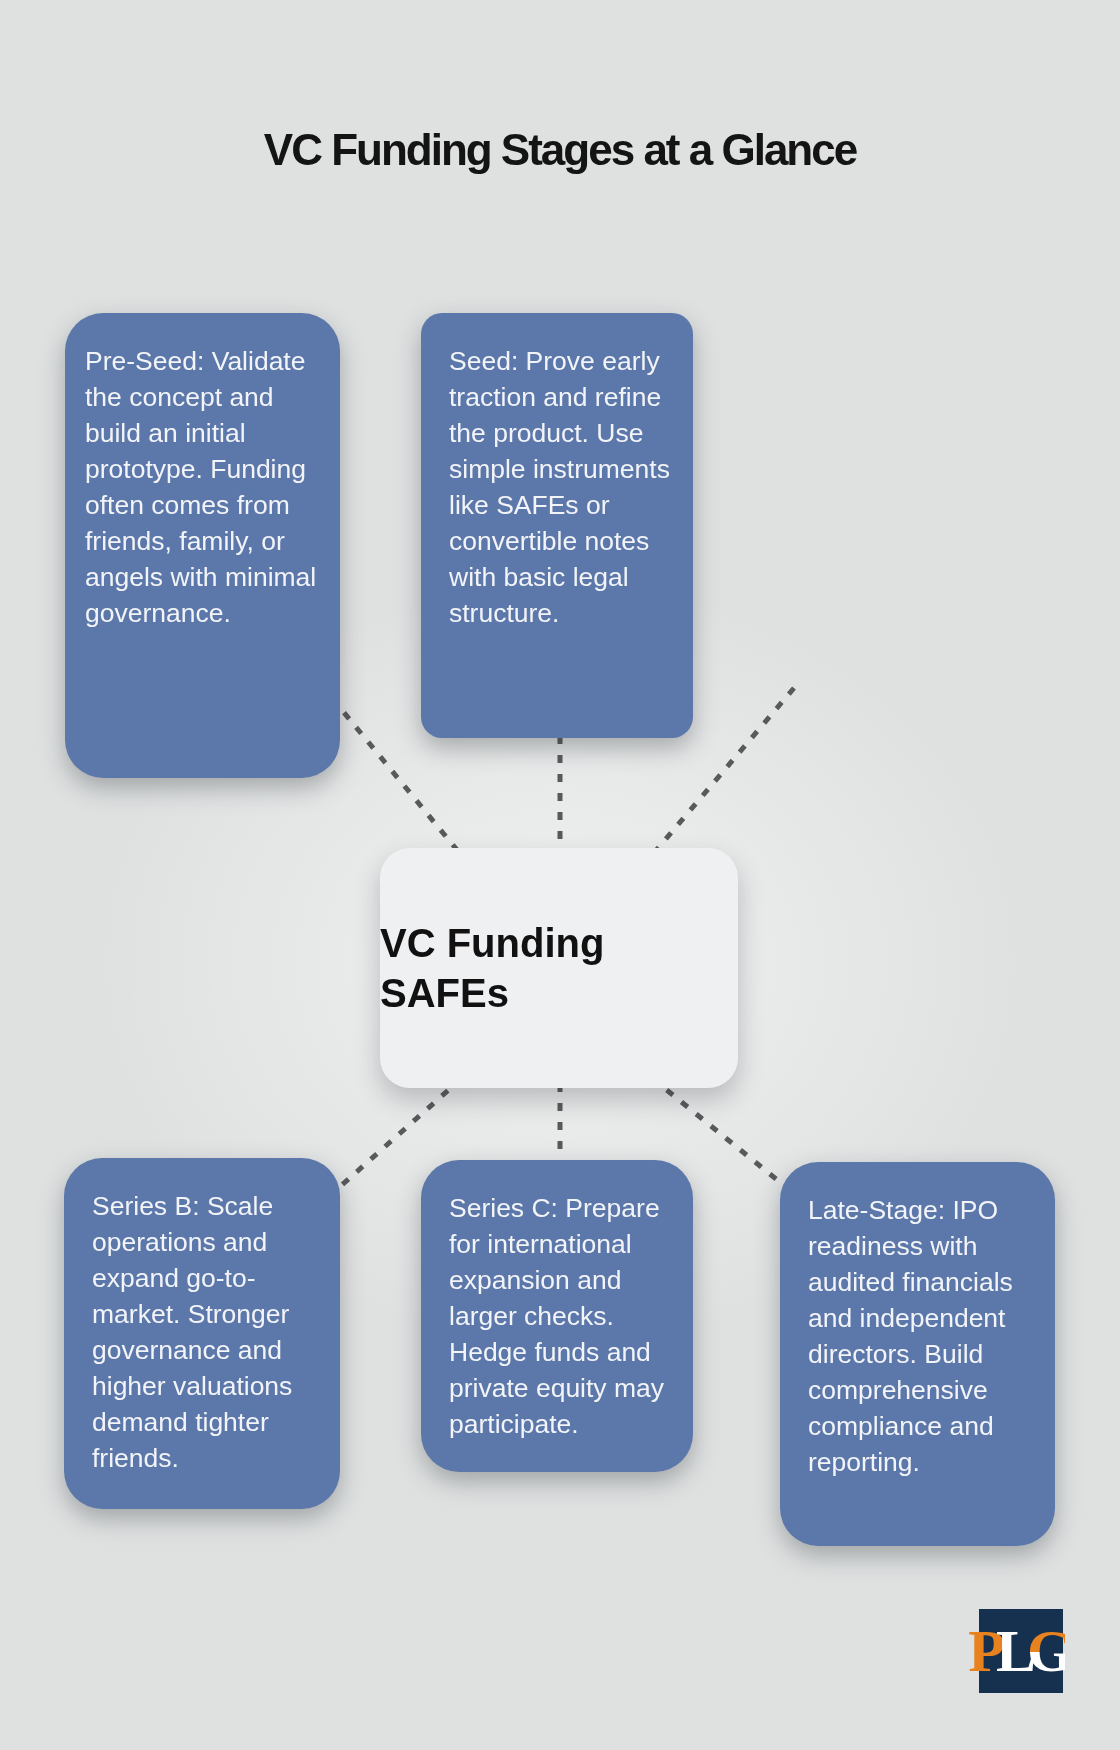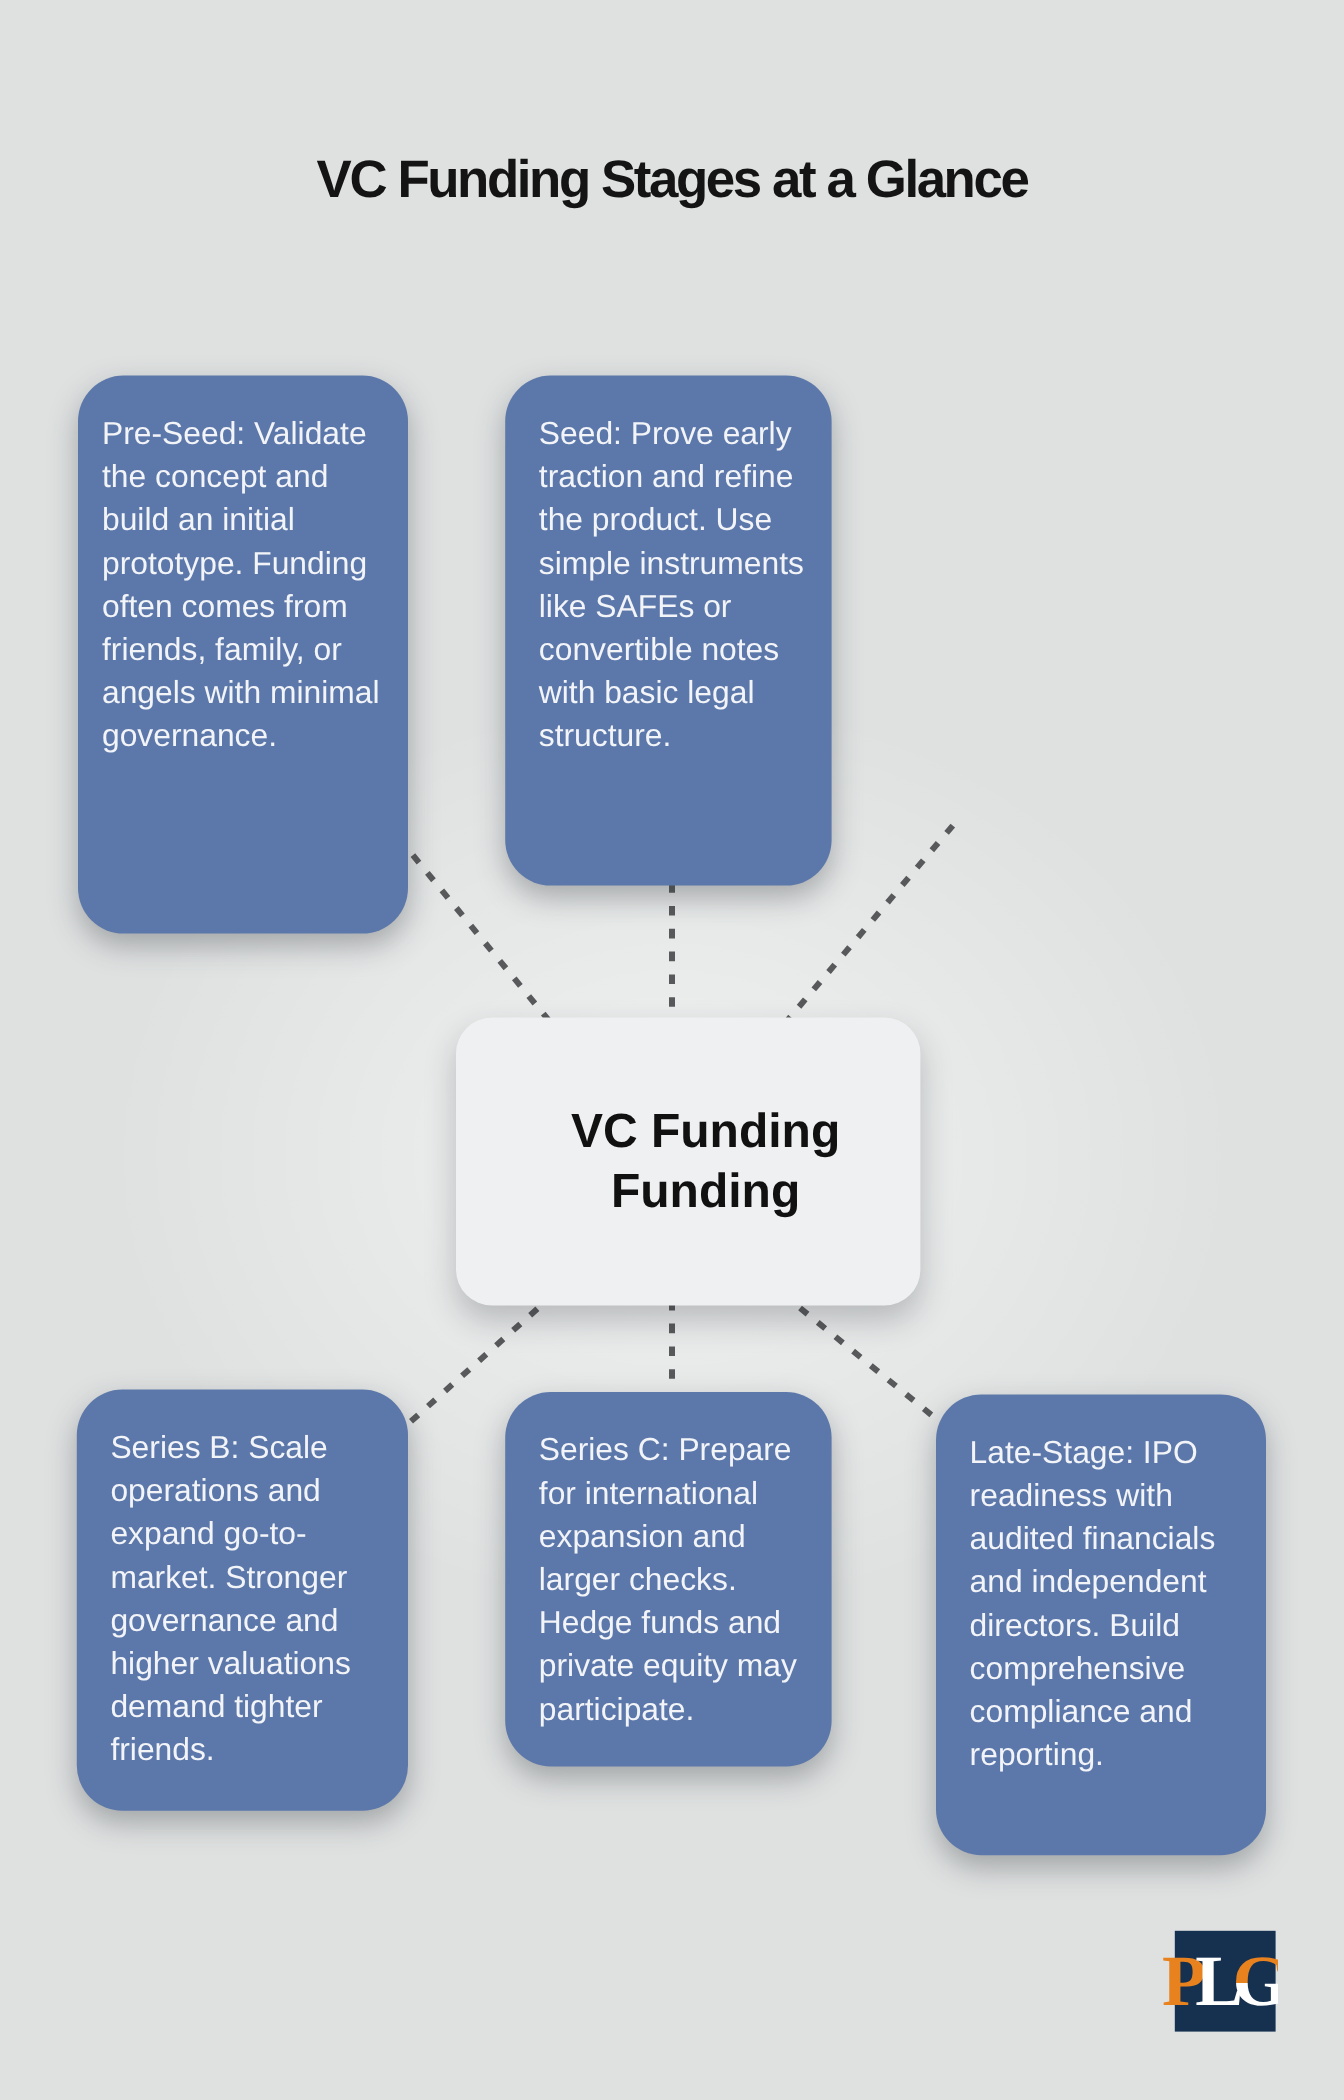--- a/index.html
+++ b/index.html
@@ -52,38 +52,37 @@
     background:var(--node_blue);
     border-radius:38px;
     box-shadow:0 10px 24px rgba(50,55,60,.35);
     box-sizing:border-box;
     padding:30px 14px 30px 28px;
     color:var(--node_text);
     font-size:26.5px;
     line-height:36px;
   }
   .node-pre-seed  {left:65px;  top:313px; width:275px; height:465px;padding-left:20px;}
-  .node-seed      {left:421px; top:313px; width:272px; height:425px;}
+  .node-seed      {left:421px; top:313px; width:272px; height:425px;border-radius:21px;}
   .node-series-a  {left:781px; top:312px; width:275px; height:378px;}
   .node-series-b  {left:64px;  top:1158px;width:276px; height:351px;}
   .node-series-c  {left:421px; top:1160px;width:272px; height:312px;}
   .node-late-stage{left:780px; top:1162px;width:275px; height:384px;}
   .center-node{
     position:absolute;
     z-index:2;
     left:380px; top:848px; width:358px; height:240px;
     background:var(--center_bg);
     border-radius:30px;
     box-shadow:0 12px 26px rgba(40,45,50,.25);
     display:flex; flex-direction:column;
-    align-items:center; justify-content:center;
+    align-items:flex-start; justify-content:center;
     color:var(--center_text);
     font-size:40px; font-weight:700; line-height:50px;
     text-align:center;
-    padding-left:29px;
   }
   .logo{
     position:absolute;
     z-index:1;
     left:979px; top:1609px; width:84px; height:84px;
     background:var(--logo_bg);
     display:flex; align-items:center; justify-content:center;
     font-family:"Liberation Serif", serif;
     font-weight:700;
     font-size:60px;
@@ -121,21 +120,21 @@
     <span>Pre-Seed: Validate the concept and build an initial prototype. Funding often comes from friends, family, or angels with minimal governance.</span>
   </div>
 
   <div class="node node-seed">
     <span>Seed: Prove early traction and refine the product. Use simple instruments like SAFEs or convertible notes with basic legal structure.</span>
   </div>
 
 
   <div class="center-node">
     <span>VC Funding</span>
-    <span>Funding</span>
+    <span>SAFEs</span>
   </div>
 
   <div class="node node-series-b">
     <span>Series B: Scale operations and expand go-to-market. Stronger governance and higher valuations demand tighter friends.</span>
   </div>
 
   <div class="node node-series-c">
     <span>Series C: Prepare for international expansion and larger checks. Hedge funds and private equity may participate.</span>
   </div>
 

